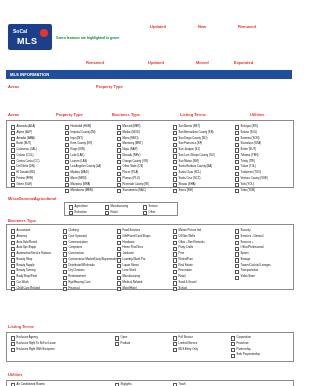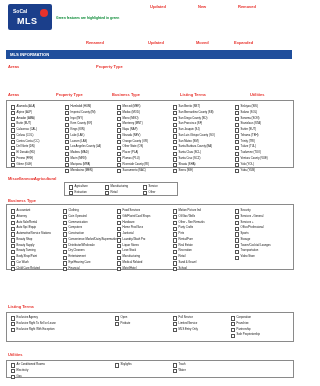--- a/index.html
+++ b/index.html
@@ -1,21 +1,21 @@
 <!DOCTYPE html>
 <html><head>
 <meta charset="utf-8">
 <style>
   html,body{margin:0;padding:0;}
   body{
     width:298px;height:386px;background:#ffffff;
     font-family:"Liberation Sans", sans-serif;
     font-size:3.2px;color:#111;overflow:hidden;position:relative;
   }
-  .page{position:relative;width:298px;height:320px;}
+  .page{position:relative;width:298px;height:320px;margin-top:20px;}
 
   
   .hdr{position:absolute;left:0;top:0;width:298px;height:36px;}
   .logo{position:absolute;left:8px;top:4px;width:44px;height:26px;
         background:#1b3f8b;border-radius:2px;}
   .logo .socal{position:absolute;left:5px;top:4px;color:#fff;font-size:5px;font-weight:bold;}
   .logo .mls{position:absolute;left:9px;top:12px;color:#fff;font-size:9px;font-weight:bold;letter-spacing:.5px;}
   .logo .dot{position:absolute;right:4px;top:5px;width:8px;height:8px;border-radius:50%;
              background:#e8322c;}
   .hdr-note{position:absolute;left:56px;top:16px;color:#0a8a35;font-size:3.4px;font-weight:bold;}

